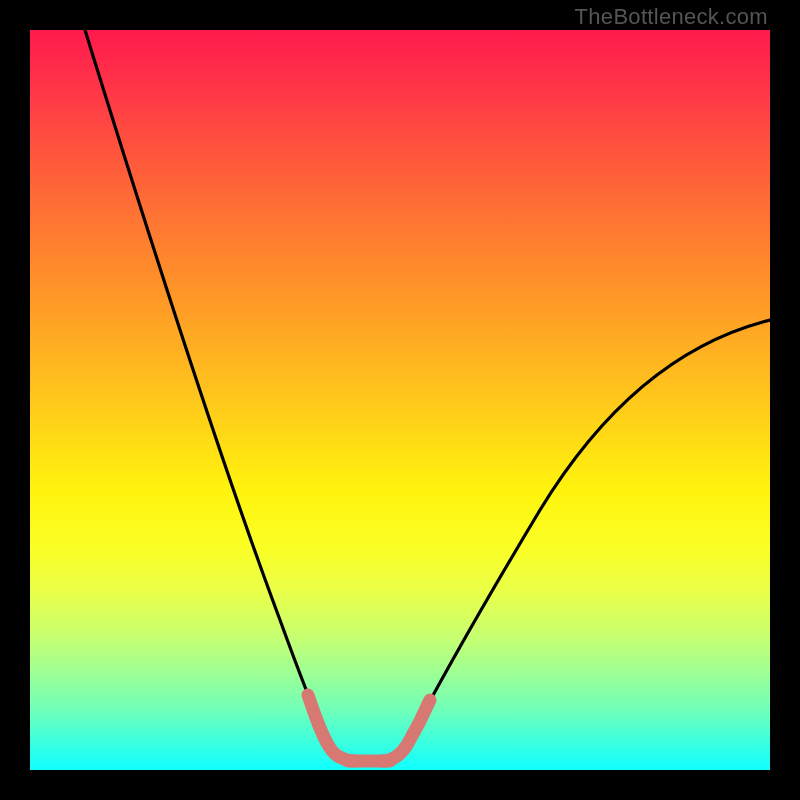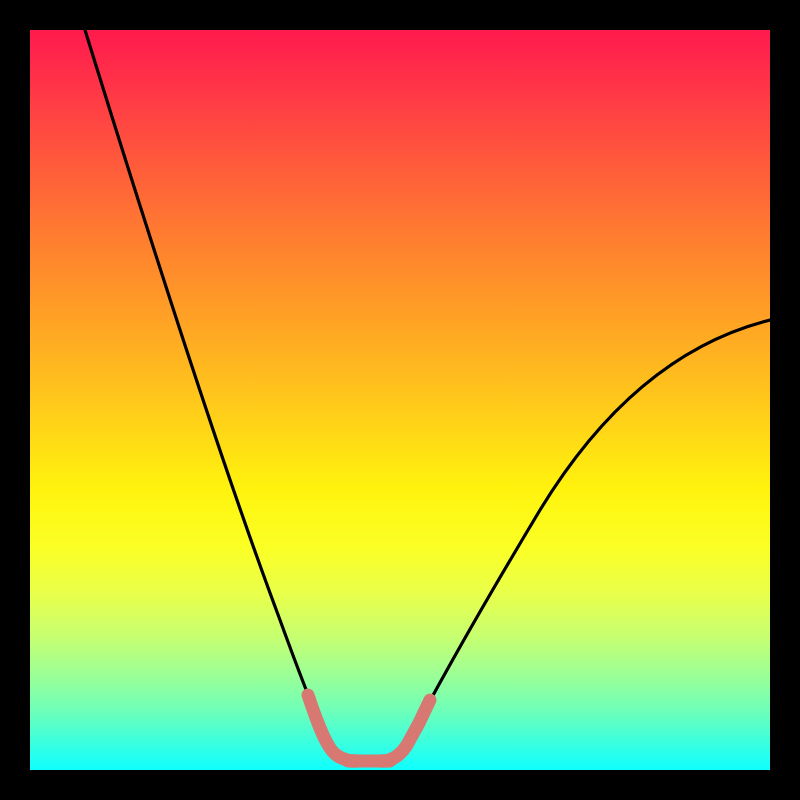--- a/index.html
+++ b/index.html
@@ -51,20 +51,21 @@
     color: #555;
     font-size: 22px;
     font-weight: 500;
     letter-spacing: 0.3px;
   }
 </style>
 </head>
 <body>
 
 <div class="frame">
+  <div class="watermark">TheBottleneck.com</div>
 
   <div class="plot">
     <svg width="740" height="740" viewBox="0 0 740 740" preserveAspectRatio="none">
       <path d="M 55 0
                C 120 210, 190 430, 250 590
                C 270 645, 285 685, 298 712
                C 305 725, 312 730, 325 730
                L 350 730
                C 362 730, 370 725, 378 712
                C 400 670, 450 580, 510 480

